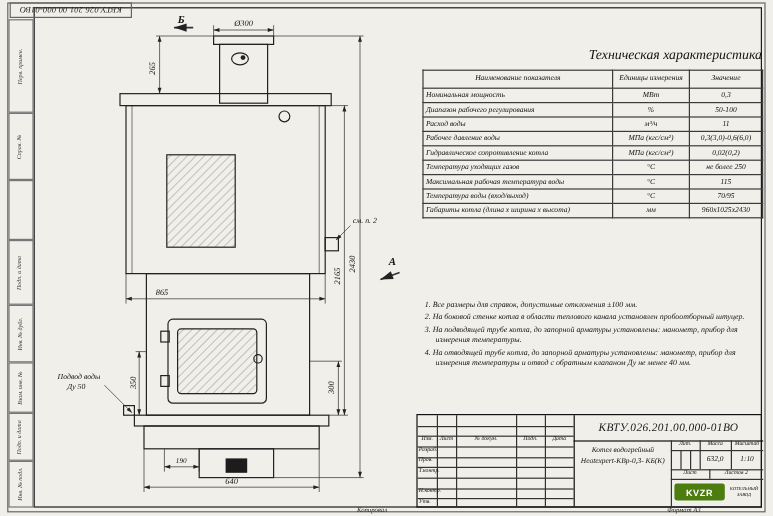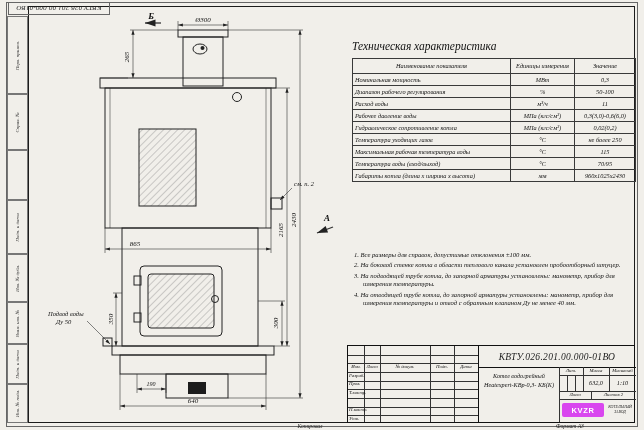--- a/index.html
+++ b/index.html
@@ -6,37 +6,37 @@
   html,body{width:644px;height:430px;}
   body{position:relative;background:#f1efea;font-family:"Liberation Serif",serif;color:#1a1a1a;overflow:hidden;}
   .frame-outer{position:absolute;left:6px;top:2px;width:632px;height:425px;border:1px solid #666;}
   .frame-inner{position:absolute;left:28px;top:6px;width:607px;height:417px;border:1.6px solid #1c1c1c;}
   .top-code{position:absolute;left:8px;top:2px;width:102px;height:13px;border:0.8px solid #666;
     display:flex;align-items:center;justify-content:center;transform:rotate(180deg);
     font-size:7px;font-style:italic;letter-spacing:0.2px;}
   .side-cell{position:absolute;left:7px;width:21px;border:0.8px solid #777;
     display:flex;align-items:center;justify-content:center;overflow:hidden;}
   .side-cell span{transform:rotate(-90deg);white-space:nowrap;font-size:5px;font-style:italic;color:#333;}
-  .spec-title{position:absolute;left:352px;top:40px;width:283px;text-align:left;
+  .spec-title{position:absolute;left:352px;top:40px;width:283px;text-align:right;
     font-size:11.5px;font-style:italic;color:#111;}
   table.spec{position:absolute;left:352px;top:58px;width:283px;border-collapse:collapse;table-layout:fixed;}
   table.spec th,table.spec td{border:0.8px solid #3a3a3a;font-size:6.3px;font-weight:normal;
     font-style:italic;padding:1px 2px;line-height:1.15;color:#111;text-align:center;vertical-align:middle;}
   table.spec td.nm{text-align:left;}
   table.spec th{height:15px;}
   table.spec td{height:12px;}
   .notes{position:absolute;left:354px;top:251px;width:281px;font-size:6.6px;font-style:italic;color:#111;}
   .notes p{margin:0 0 2px 0;padding-left:9px;text-indent:-9px;line-height:1.28;}
   .stamp{position:absolute;left:347px;top:345px;width:288px;height:78px;border:1.5px solid #111;}
   .stamp .vl{position:absolute;top:0;bottom:0;width:0.8px;background:#333;}
   .stamp .hl{position:absolute;left:0;height:0.8px;background:#333;}
   .stamp .lbl{position:absolute;font-size:4.8px;font-style:italic;line-height:1;color:#111;text-align:center;}
   .stamp .code{position:absolute;left:130px;top:0;width:158px;height:21px;display:flex;align-items:center;
     justify-content:center;font-size:9.5px;font-style:italic;letter-spacing:0.3px;}
-  .stamp .logo{position:absolute;left:214px;top:57px;width:42px;height:14px;background:#d946ef;border-radius:2px;
+  .stamp .logo{position:absolute;left:214px;top:57px;width:42px;height:14px;background:#4d7c0f;border-radius:2px;
     color:#fff;display:flex;align-items:center;justify-content:center;
     font-family:"Liberation Sans",sans-serif;font-weight:bold;font-size:7.5px;letter-spacing:0.6px;}
   .stamp .company{position:absolute;left:257px;top:59px;width:30px;font-size:3.9px;line-height:1.25;
     text-align:center;font-style:italic;}
   .bottom-label{position:absolute;top:423px;font-size:5.6px;font-style:italic;color:#222;text-align:center;}
   svg text{font-family:"Liberation Serif",serif;font-style:italic;fill:#111;}
 </style>
 </head>
 <body>
 

